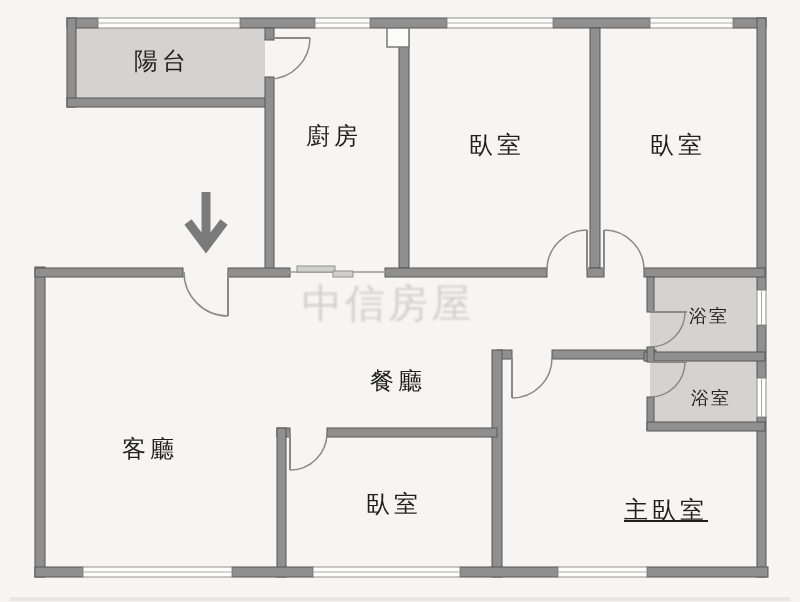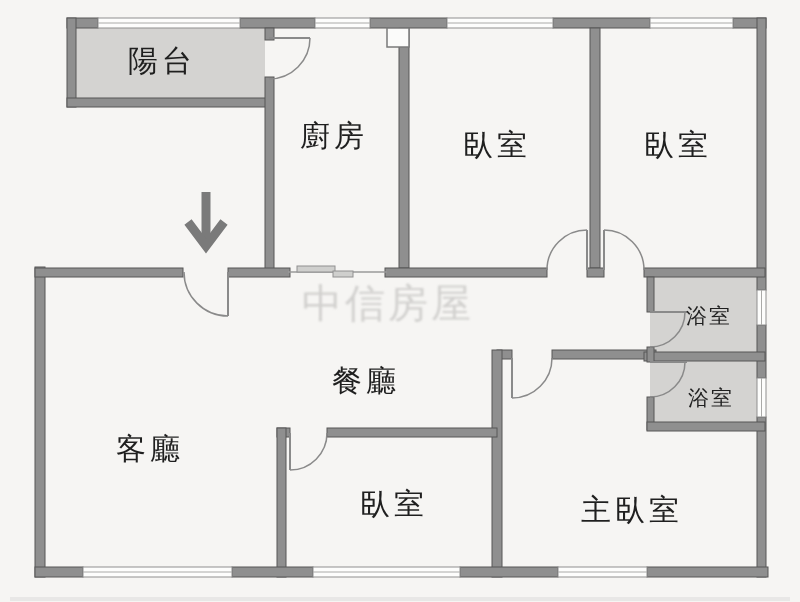--- a/index.html
+++ b/index.html
@@ -19,27 +19,27 @@
   .door-leaf{stroke:#8a8a8a;stroke-width:2;}
   .slide-track{stroke:#9a9a9a;stroke-width:1.5;}
   .slide-panel{fill:#cfcfcd;stroke:#909090;stroke-width:1;}
   .duct{fill:#fbfbfa;stroke:#7a7a7a;stroke-width:1.5;}
   .arrow{fill:none;stroke:#7a7a7a;stroke-width:9;}
   .shade{fill:#e2e1df;opacity:.7;}
   .room-label{
     position:absolute;
     transform:translate(-50%,-50%);
     color:#1f1f1f;
-    font-size:30px;
+    font-size:24px;
     font-weight:500;
     letter-spacing:4px;
     white-space:nowrap;
     text-indent:4px;
   }
-  .room-label.small{font-size:21px;letter-spacing:2px;text-indent:2px;}
+  .room-label.small{font-size:18px;letter-spacing:2px;text-indent:2px;}
   .watermark{
     position:absolute;
     left:388px;top:303px;
     transform:translate(-50%,-50%);
     font-size:40px;
     letter-spacing:3px;
     color:#c8c7c5;
     opacity:.8;
     filter:blur(1px);
     white-space:nowrap;
@@ -182,16 +182,16 @@
 </svg>
 
 <div class="watermark">中信房屋</div>
 
 <div class="room-label" style="left:160px;top:61px;">陽台</div>
 <div class="room-label" style="left:332px;top:136px;">廚房</div>
 <div class="room-label" style="left:495px;top:145px;">臥室</div>
 <div class="room-label" style="left:676px;top:145px;">臥室</div>
 <div class="room-label small" style="left:708px;top:316px;">浴室</div>
 <div class="room-label small" style="left:710px;top:398px;">浴室</div>
-<div class="room-label" style="left:364px;top:381px;">餐廳</div>
+<div class="room-label" style="left:396px;top:381px;">餐廳</div>
 <div class="room-label" style="left:148px;top:442px;margin-top:7px;">客廳</div>
 <div class="room-label" style="left:392px;top:504px;">臥室</div>
-<div class="room-label" style="left:630px;top:510px;">主臥室</div>
+<div class="room-label" style="left:664px;top:510px;text-decoration:underline;">主臥室</div>
 
 </body></html>

